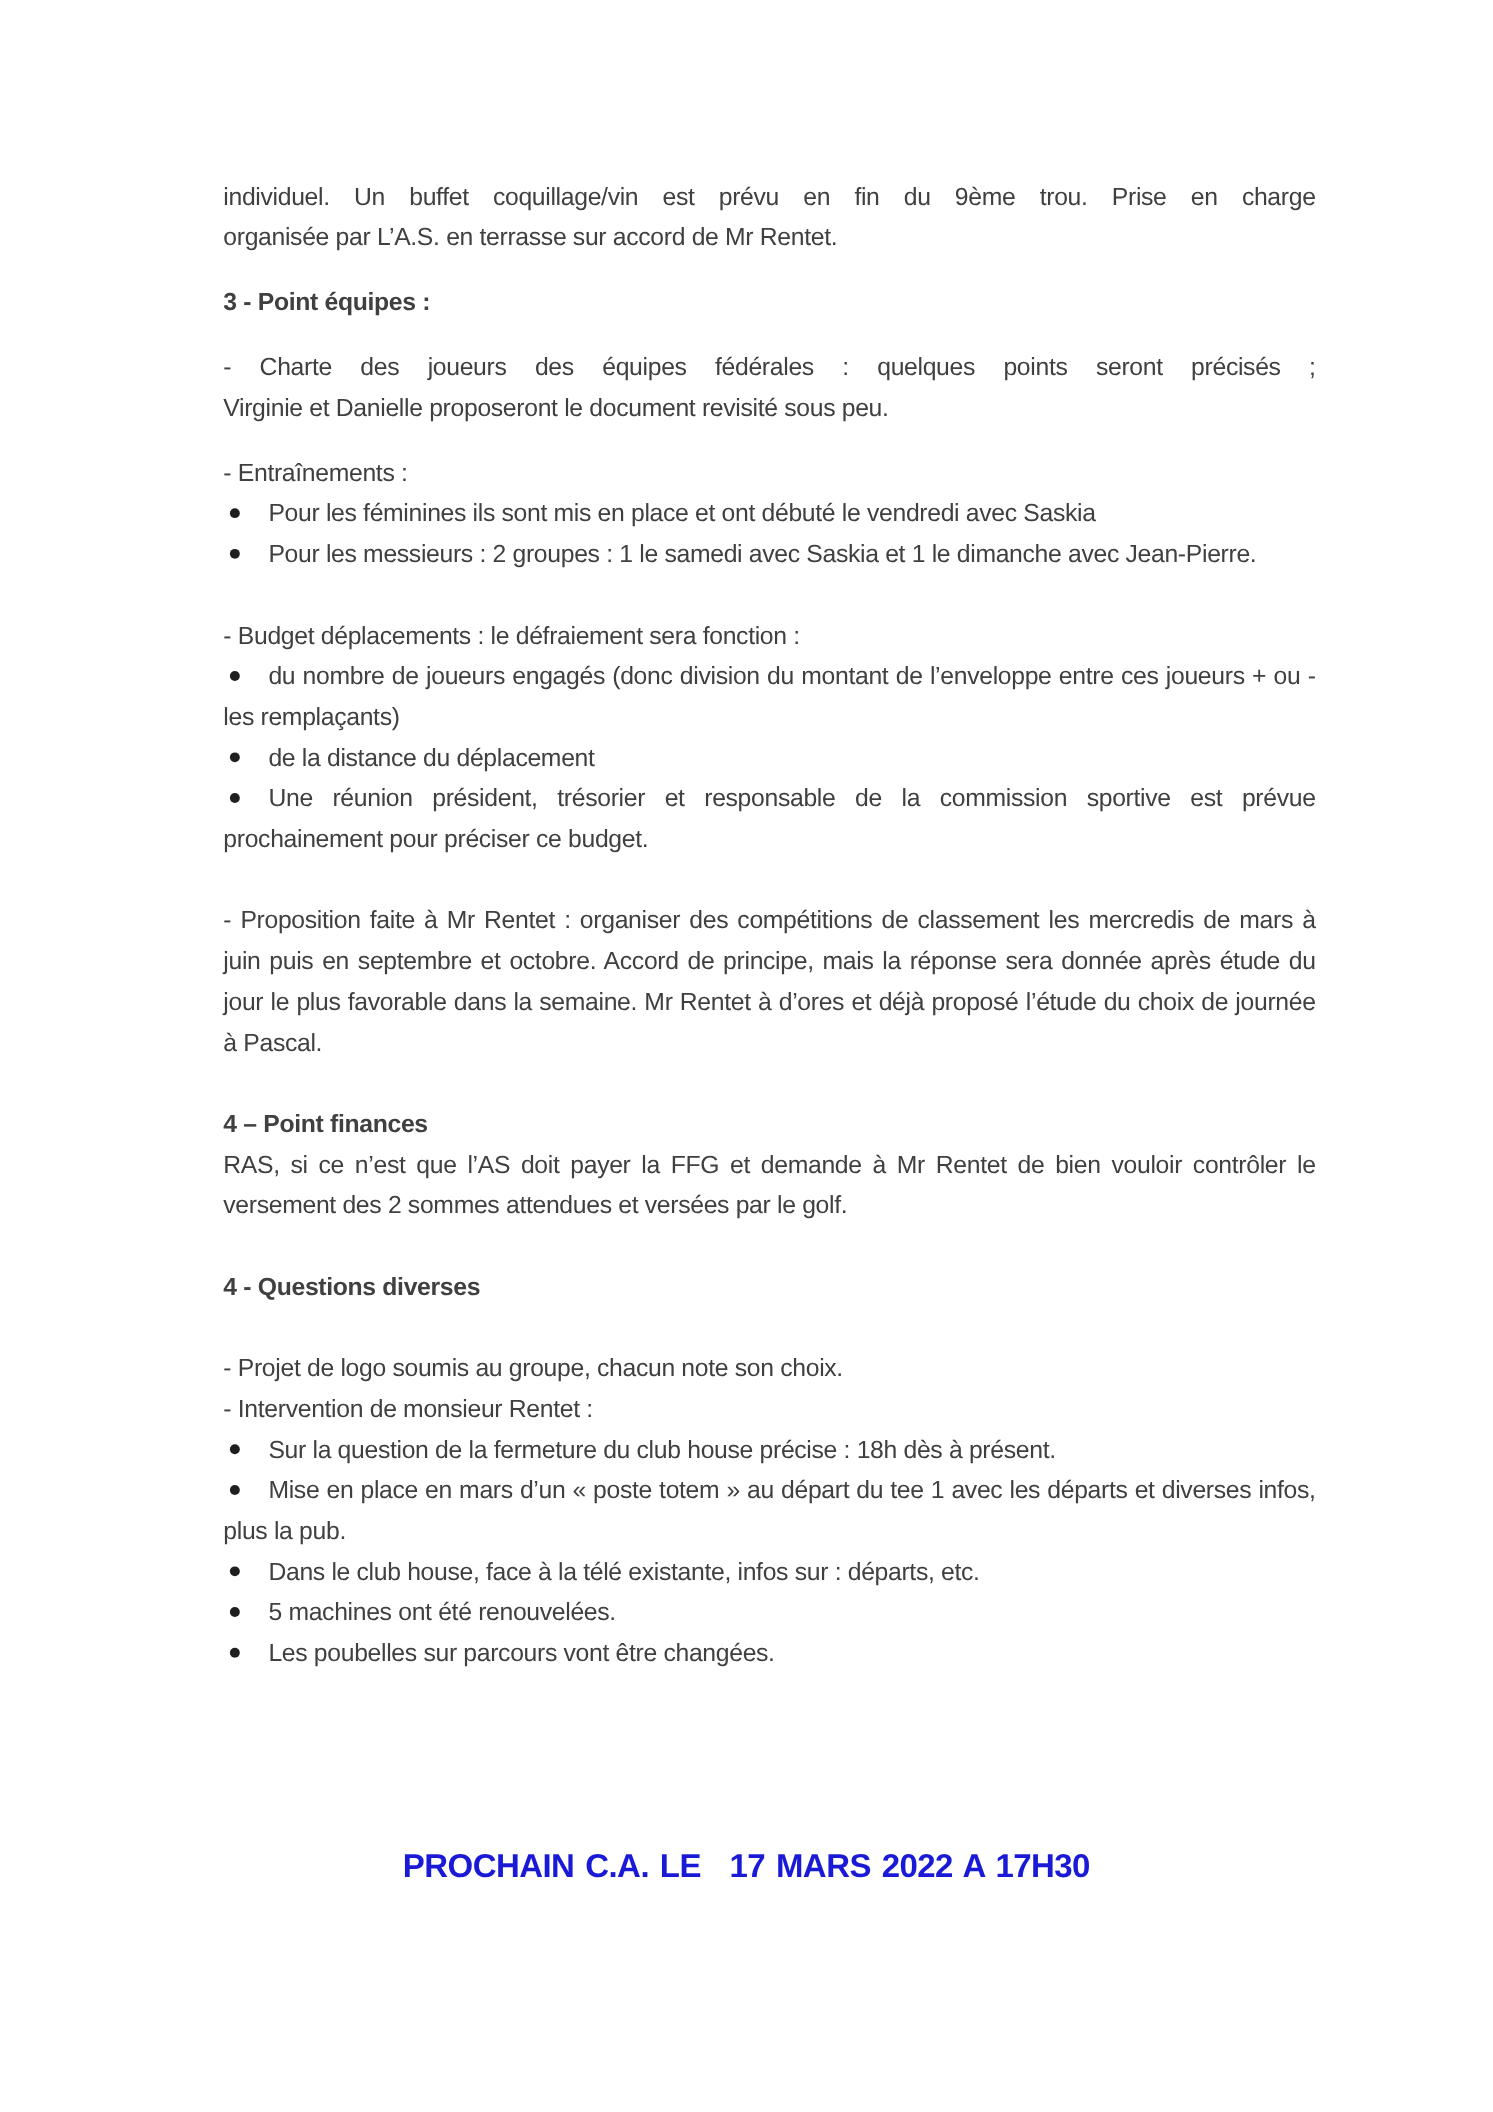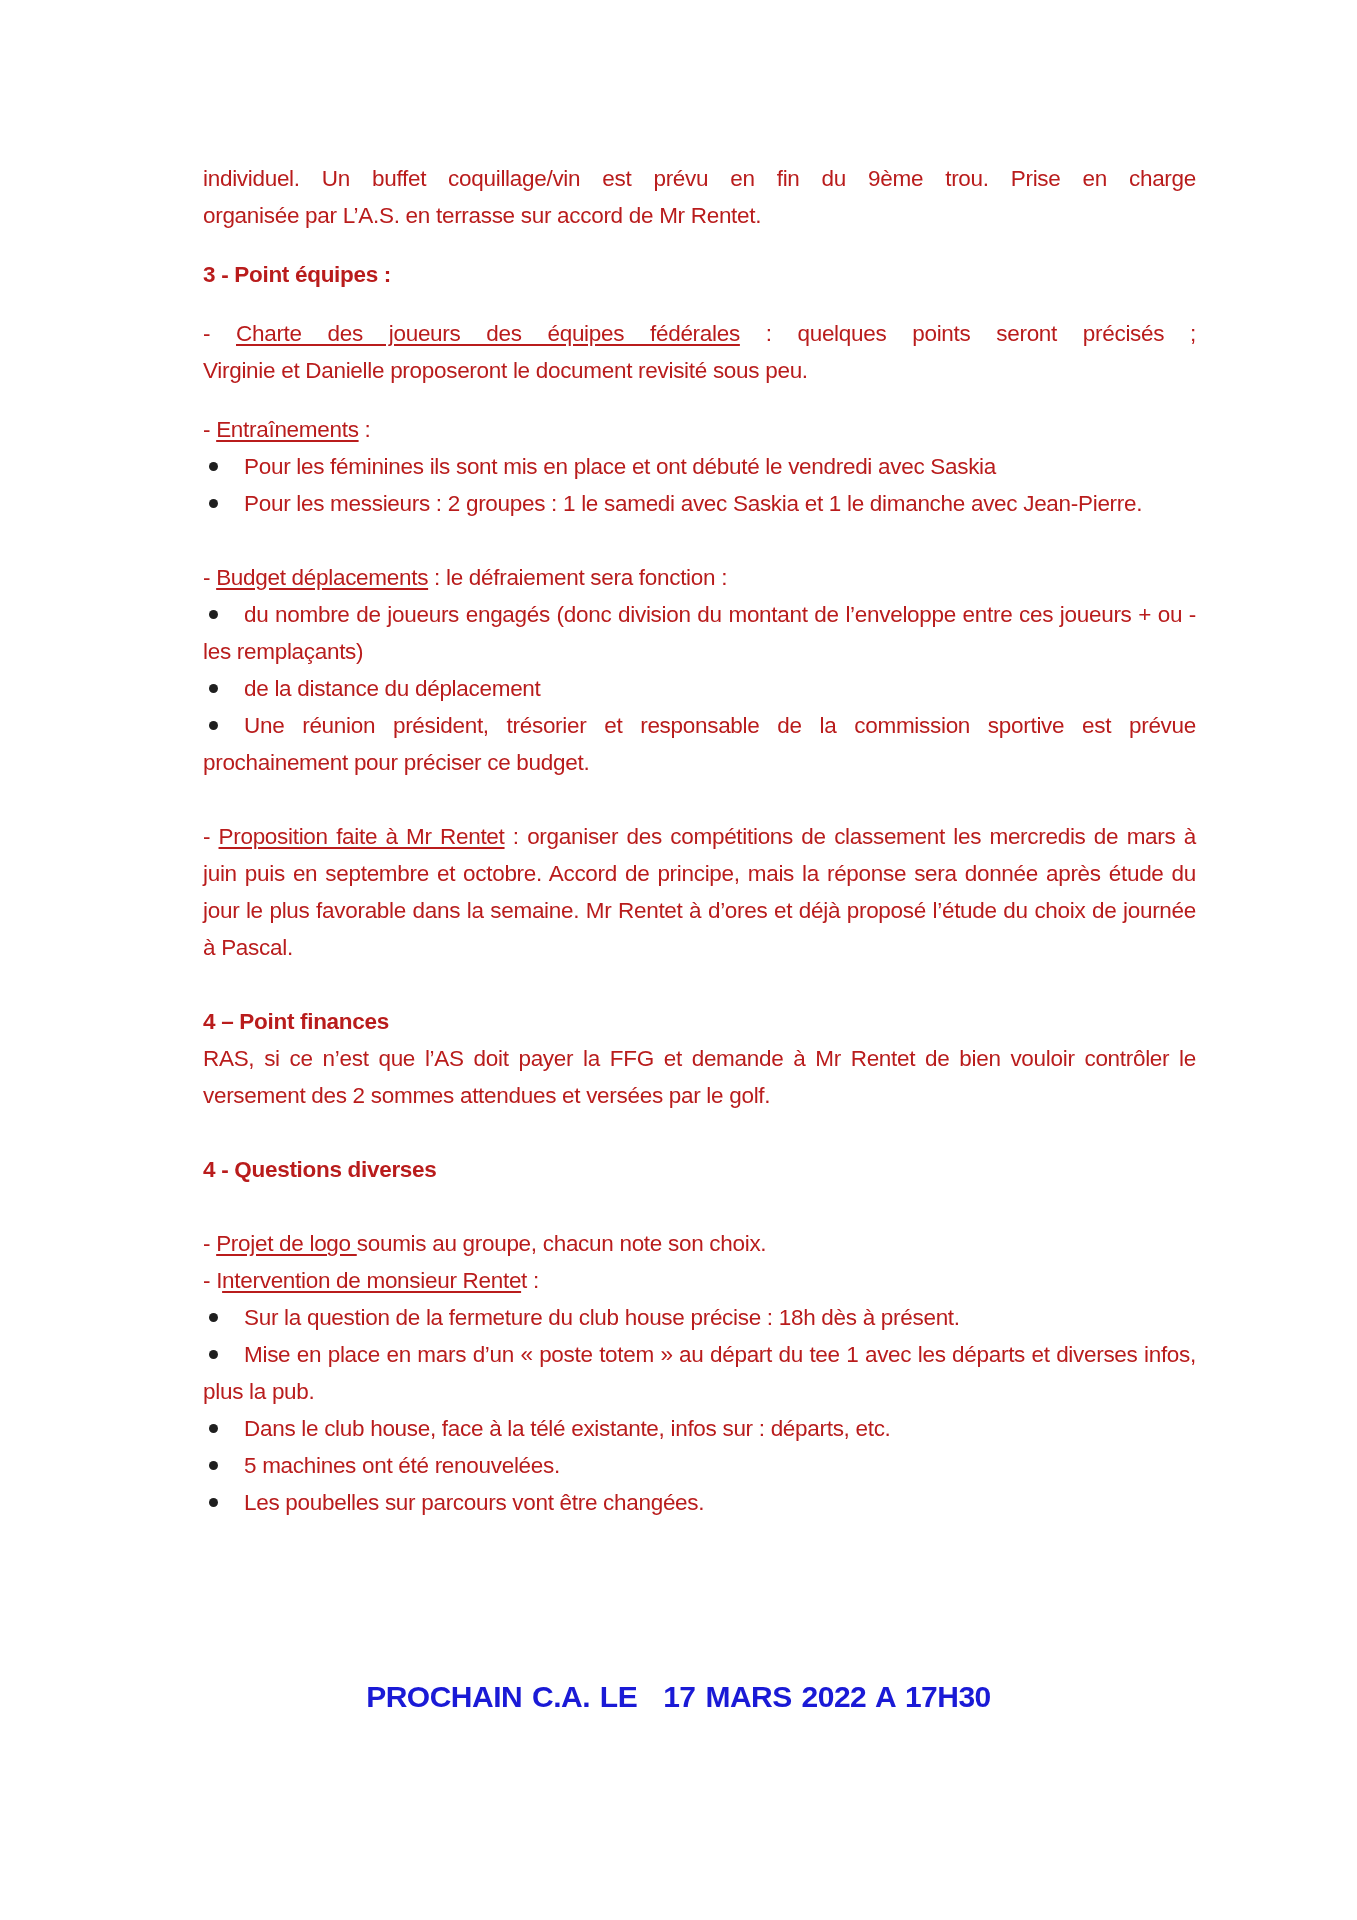--- a/index.html
+++ b/index.html
@@ -1,27 +1,27 @@
 <!DOCTYPE html>
 <html><head>
 <meta charset="utf-8">
 <style>
   html, body { margin: 0; padding: 0; background: #ffffff; }
   body { width: 1357px; height: 1920px; position: relative; overflow: hidden; }
   .page {
     position: absolute; left: 203px; top: 160px; width: 993px;
     font-family: "Liberation Sans", sans-serif;
-    font-size: 22.5px; line-height: 37px; color: #b91c1c;
+    font-size: 22.5px; line-height: 37px; color: #404040;
     letter-spacing: -0.3px;
   }
   p { margin: 0; }
   .just { text-align: justify; text-align-last: auto; }
   .justfull { text-align: justify; text-align-last: justify; }
   .h { font-weight: bold; }
-  .u { text-decoration: underline; text-underline-offset: 3px; }
+  .u { text-underline-offset: 3px; }
   .gap-s { height: 22px; }
   .gap-m { height: 37px; }
   .bullet { position: relative; padding-left: 41px; }
   .bullet .dot {
     position: absolute; left: 6px; top: 14px; width: 9px; height: 9px;
     border-radius: 50%; background: #1f1f1f;
   }
   .bullet.wrap0 { padding-left: 0; text-indent: 41px; }
   .bullet.wrap0 .dot { left: 6px; }
   .footer {

